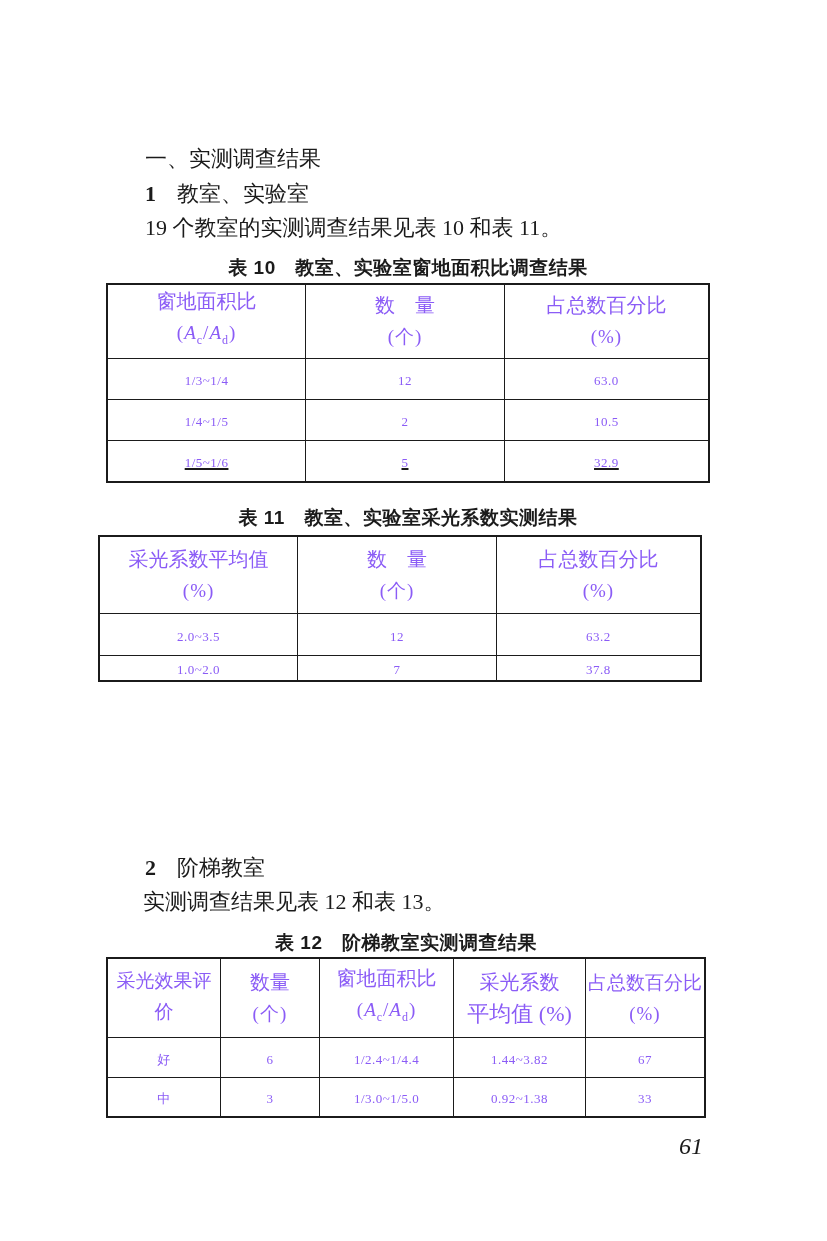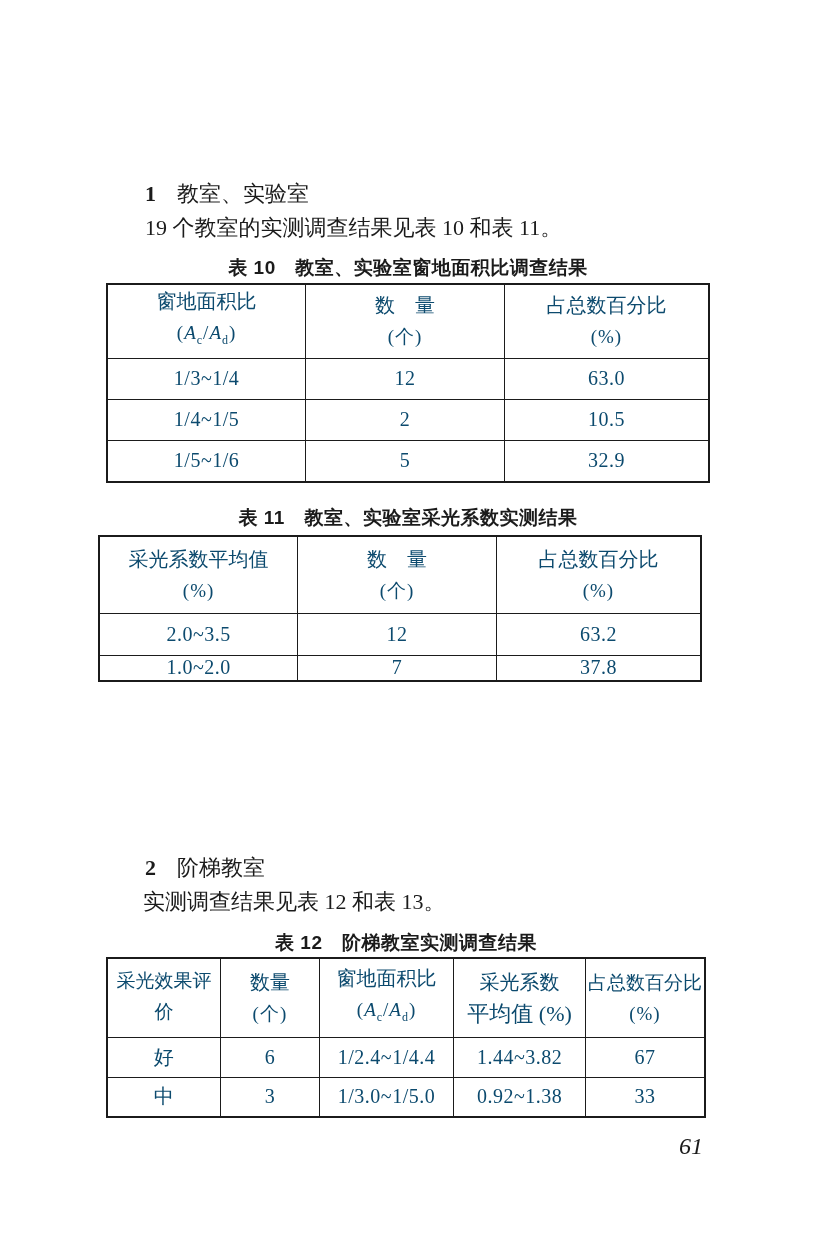--- a/index.html
+++ b/index.html
@@ -38,40 +38,41 @@
     table-layout: fixed;
     border: 2px solid #1b1b1b;
     background: #ffffff;
   }
   table.dtable td {
     border: 1px solid #1b1b1b;
     text-align: center;
     vertical-align: middle;
     font-size: 20px;
     font-family: "Liberation Serif", "DejaVu Serif", serif;
-    color: #0c4a6e;
+    color: #8b5cf6;
   }
   .hline { line-height: 31px; display: block; }
   .unit { font-size: 19px; letter-spacing: 1px; }
   .ital { font-style: italic; font-family: "Liberation Serif", serif; }
   sub { font-size: 12px; }
-  .cell-val { font-size: 20px; letter-spacing: 0.5px; }
+  .cell-val { font-size: 13px; letter-spacing: 0.5px; }
   .page-number {
     left: 656px; top: 1133px; width: 70px;
     font-style: italic;
     font-size: 24px;
     text-align: center;
     font-family: "Liberation Serif", serif;
   }
 </style>
 </head>
 <body>
 
 <div class="page">
 
+  <div class="abs body-text" style="left:145px; top:142px;">一、实测调查结果</div>
 
   <div class="abs body-text" style="left:145px; top:177px;">
     <span class="bold-num">1</span><span class="num-gap"></span><span>教室、实验室</span>
   </div>
 
   <div class="abs body-text" style="left:145px; top:211px;">19 个教室的实测调查结果见表 10 和表 11。</div>
 
   <div class="abs tbl-title" style="top:255px;">表 10　教室、实验室窗地面积比调查结果</div>
 
   <table class="dtable" style="left:106px; top:283px; width:604px;">
@@ -98,21 +99,21 @@
       <tr style="height:41px;">
         <td><span class="cell-val">1/3~1/4</span></td>
         <td><span class="cell-val">12</span></td>
         <td><span class="cell-val">63.0</span></td>
       </tr>
       <tr style="height:41px;">
         <td><span class="cell-val">1/4~1/5</span></td>
         <td><span class="cell-val">2</span></td>
         <td><span class="cell-val">10.5</span></td>
       </tr>
-      <tr style="height:42px;">
+      <tr style="height:42px;text-decoration:underline;">
         <td><span class="cell-val">1/5~1/6</span></td>
         <td><span class="cell-val">5</span></td>
         <td><span class="cell-val">32.9</span></td>
       </tr>
     </tbody>
   </table>
 
   <div class="abs tbl-title" style="top:505px;">表 11　教室、实验室采光系数实测结果</div>
 
   <table class="dtable" style="left:98px; top:535px; width:604px;">

